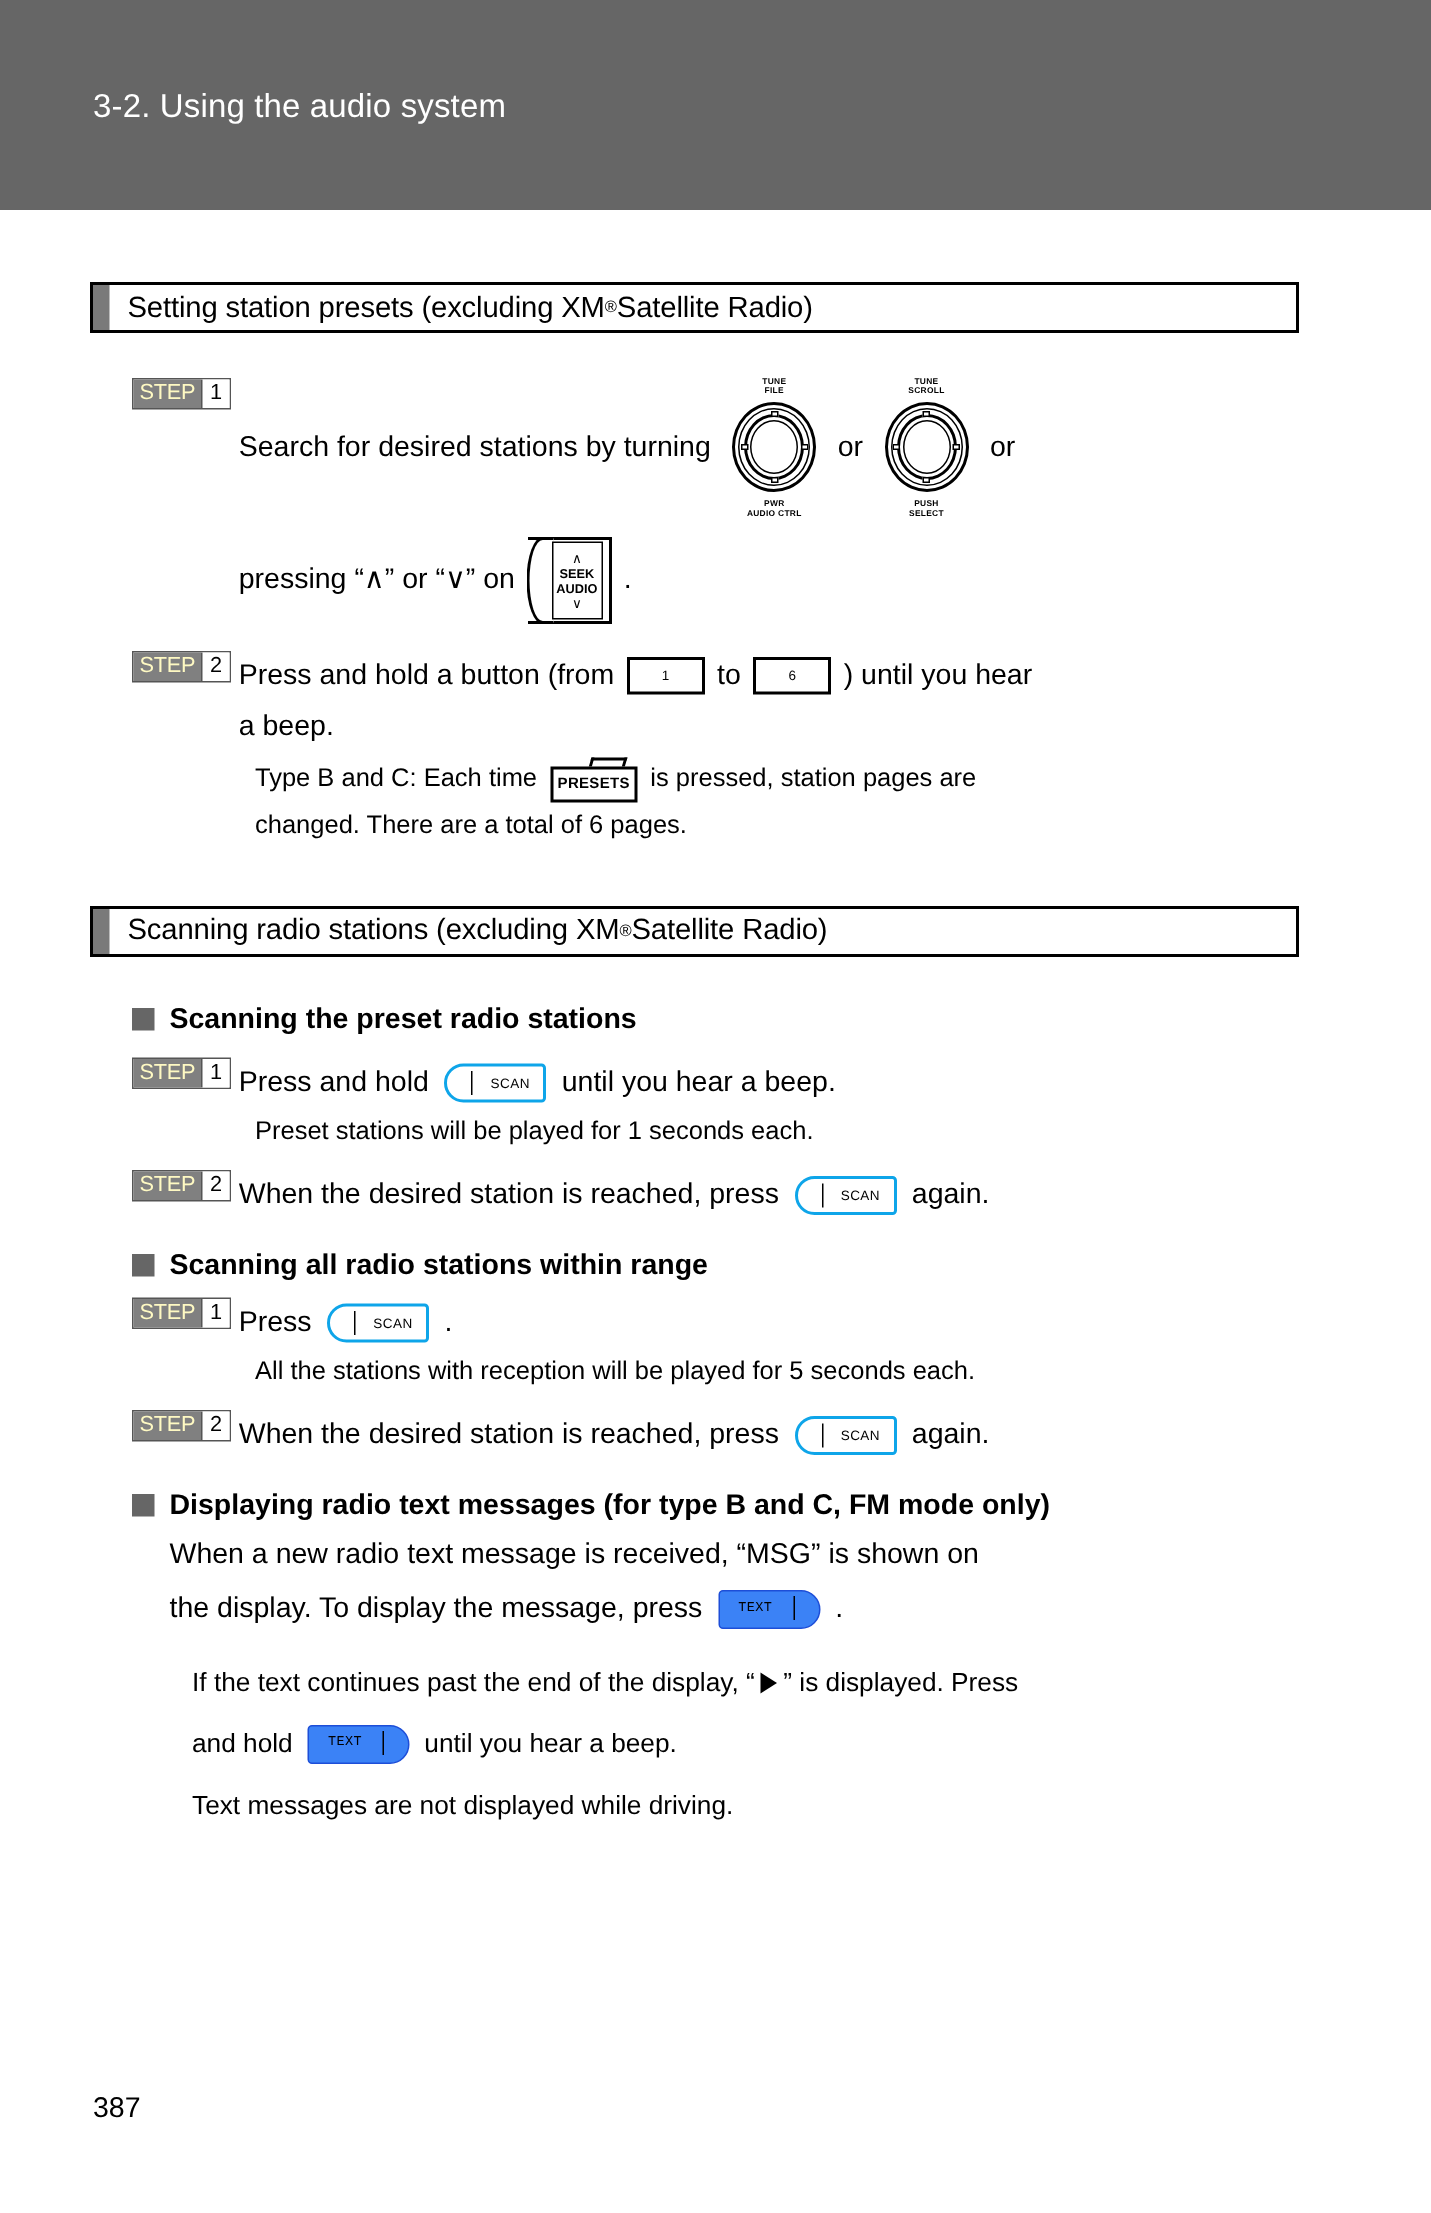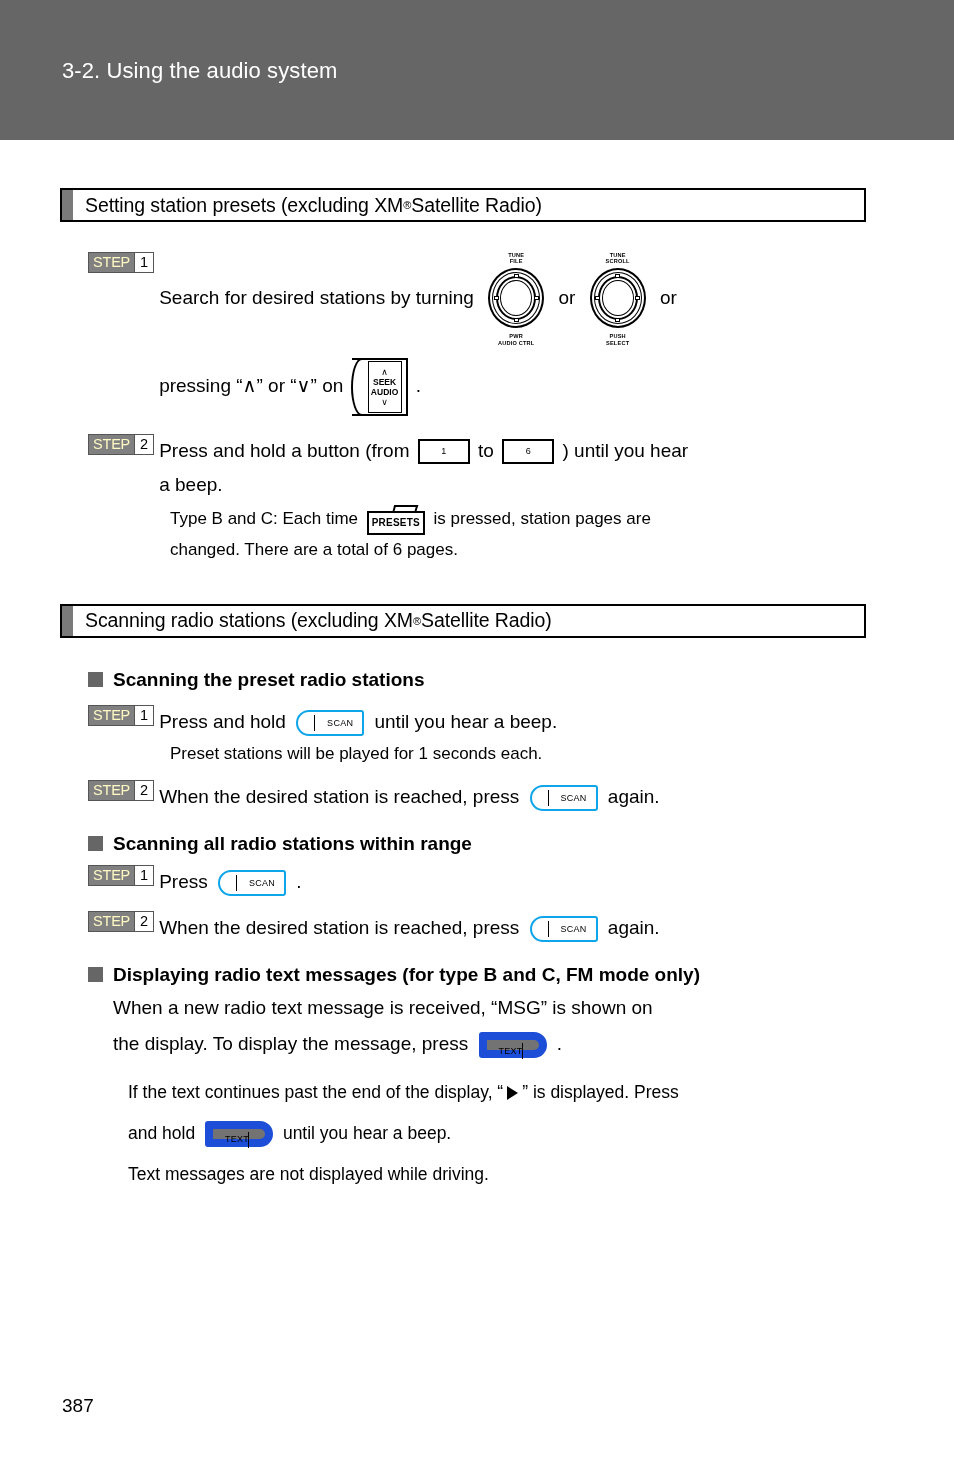--- a/index.html
+++ b/index.html
@@ -310,23 +310,24 @@
     letter-spacing: .3px;
   }
 
   
   .text-key {
     display: inline-block;
     position: relative;
     width: 68px; height: 26px;
     vertical-align: middle;
     margin: 0 5px;
-    border: 8px solid #1d4ed8;
+    border: 1px solid #1d4ed8;
     border-radius: 3px 13px 13px 3px;
-    background: #737373;
+    background: #3b82f6;
+    font-family: Liberation Mono, monospace;
   }
   .text-key .divider {
     position: absolute;
     right: 16px; top: 3px;
     width: 0; height: 16px;
     border-left: 1.6px solid #000;
   }
   .text-key .lbl {
     position: absolute;
     left: 0; top: 0;
@@ -540,20 +541,21 @@
     </div>
     <div class="body">
       <span>Press</span>
       <span class="scan-key">
         <span class="divider"></span>
         <span class="lbl">SCAN</span>
       </span>
       <span>.</span>
     </div>
   </div>
+  <div class="indent-note">All the stations with reception will be played for 5 seconds each.</div>
 
   <div style="height:12px"></div>
   <div class="step-row">
     <div class="step">
       <span class="step-word">STEP</span>
       <span class="step-num">2</span>
     </div>
     <div class="body">
       <span>When the desired station is reached, press</span>
       <span class="scan-key">

